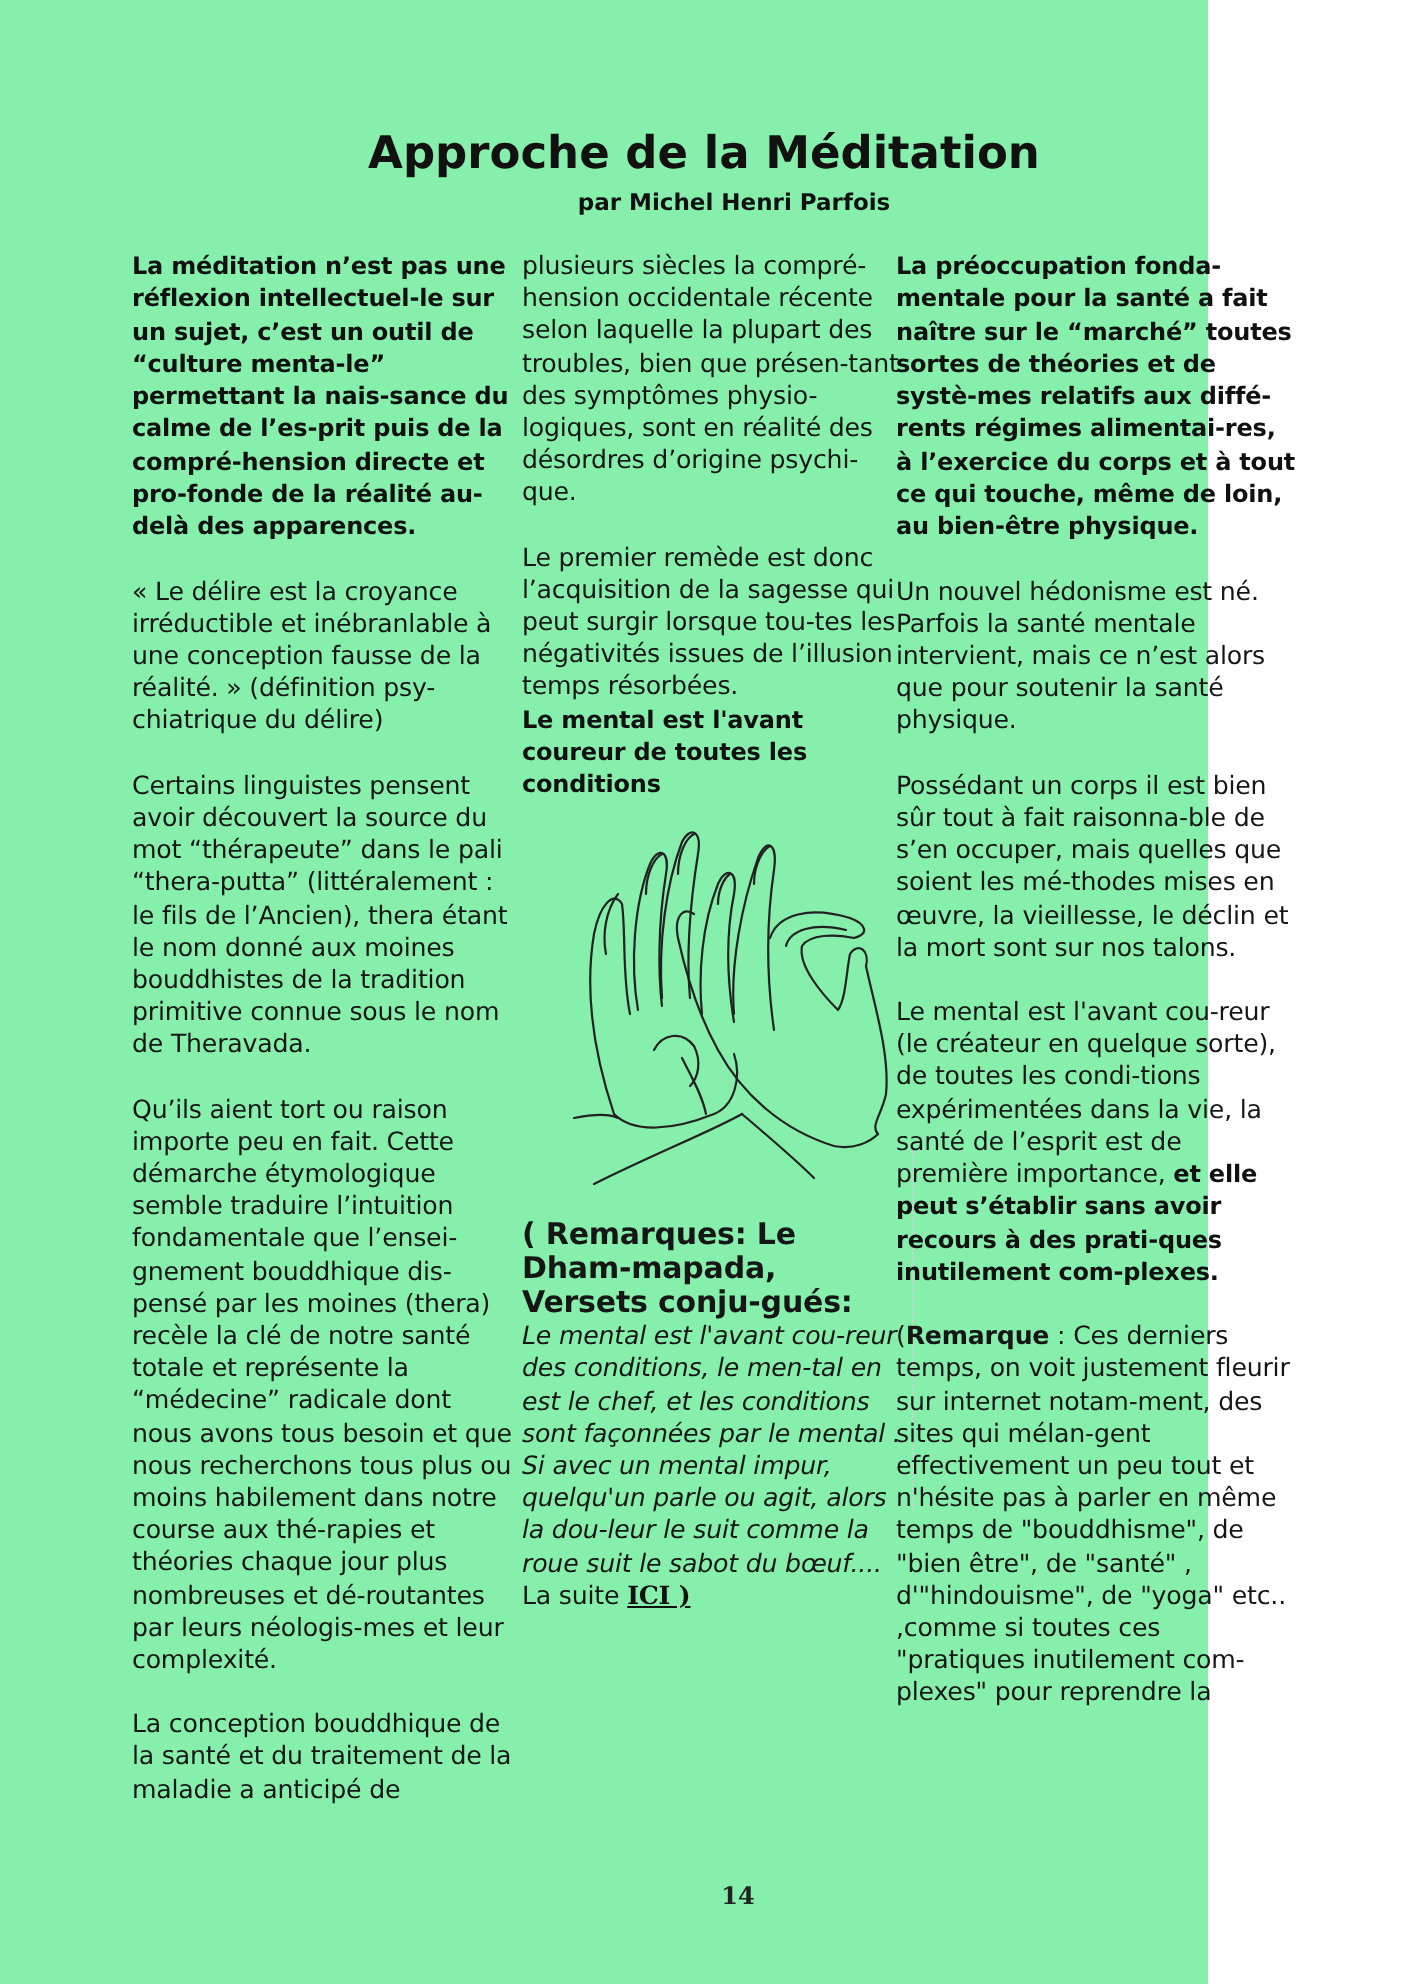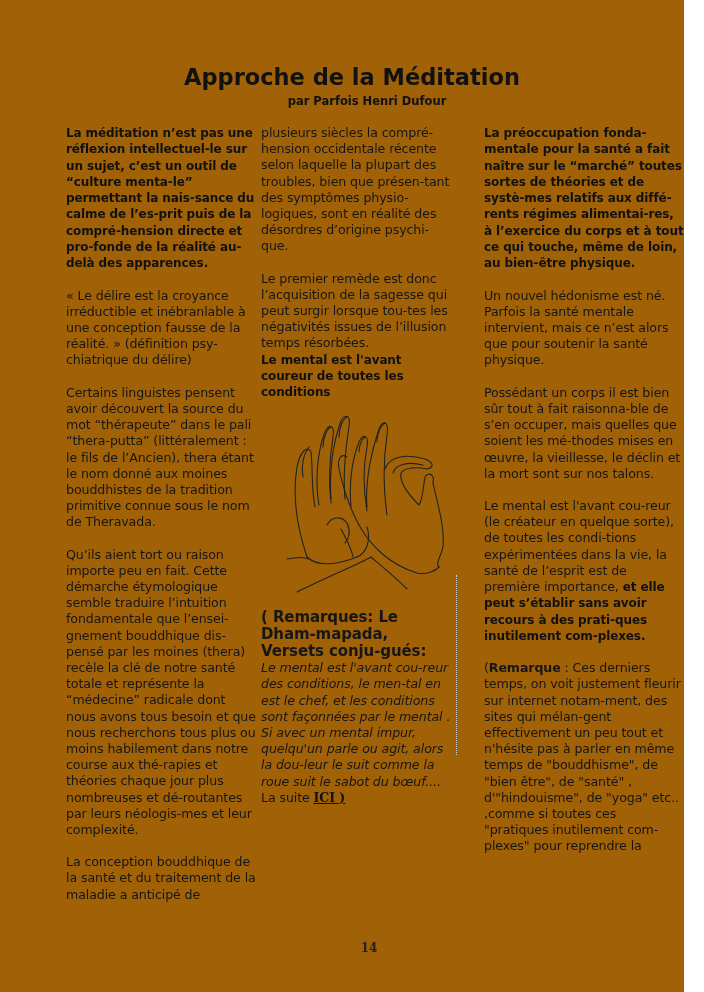--- a/index.html
+++ b/index.html
@@ -1,34 +1,34 @@
 <!DOCTYPE html>
 <html><head>
   <meta charset="utf-8">
   <style>
     html, body { margin: 0; padding: 0; background: #ffffff; }
     body { width: 704px; height: 992px; position: relative; overflow: hidden; color: #111; }
-    .page { position: absolute; left: 0; top: 0; width: 668px; height: 992px; background: #a16207; padding-left: 16px; }
+    .page { position: absolute; left: 0; top: 0; width: 604px; height: 992px; background: #86efac; }
     .title {
       position: absolute; left: 0; width: 704px; top: 64px; text-align: center;
       font-family: "DejaVu Sans", sans-serif; font-weight: bold; font-size: 22.5px; letter-spacing: 0px; color: #111;
     }
     .byline {
       position: absolute; left: 0; width: 704px; top: 94px; text-align: center;
       font-family: "DejaVu Sans", sans-serif; font-weight: bold; font-size: 11.5px; color: #111;
       padding-left: 30px; box-sizing: border-box;
     }
     .col {
       position: absolute; top: 125px;
       font-family: "DejaVu Sans", sans-serif; font-size: 12.6px; line-height: 16.2px; color: #161616;
       letter-spacing: -0.1px;
     }
     .col1 { left: 66px; width: 190px; }
     .col2 { left: 261px; width: 192px; }
-    .col3 { left: 484px; width: 200px; }
+    .col3 { left: 448px; width: 200px; }
     .col p { margin: 0 0 16px 0; }
     .col p.tight { margin-bottom: 0; }
     .b { font-weight: bold; }
     .lead { font-weight: bold; font-size: 12px; line-height: 16.3px; color: #111; }
     .i { font-style: italic; }
     .link {
       font-family: "DejaVu Serif", serif; font-weight: bold; text-decoration: underline; color: #111; cursor: pointer;
     }
     .hand { display: block; width: 180px; height: 188px; margin: 6px 0 14px 6px; }
     .divider {
@@ -40,21 +40,21 @@
       font-family: "DejaVu Serif", serif; font-weight: bold; font-size: 12px; color: #222; margin-left: 17px;
     }
     .remark-head { font-weight: bold; font-size: 15px; line-height: 16.3px; }
   </style>
 </head>
 <body>
 
 <div class="page">
 
   <div class="title">Approche de la Méditation</div>
-  <div class="byline">par Parfois Henri Dufour</div>
+  <div class="byline">par Michel Henri Parfois</div>
 
   <div class="col col1">
     <p class="lead">La méditation n’est pas une réflexion intellectuel-le sur un sujet, c’est un outil de “culture menta-le” permettant la nais-sance du calme de l’es-prit puis de la compré-hension directe et pro-fonde de la réalité au-delà des apparences.</p>
     <p>« Le délire est la croyance irréductible et inébranlable à une conception fausse de la réalité. » (définition psy-chiatrique du délire)</p>
     <p>Certains linguistes pensent avoir découvert la source du mot “thérapeute” dans le pali “thera-putta” (littéralement : le fils de l’Ancien), thera étant le nom donné aux moines bouddhistes de la tradition primitive connue sous le nom de Theravada.</p>
     <p>Qu’ils aient tort ou raison importe peu en fait. Cette démarche étymologique semble traduire l’intuition fondamentale que l’ensei-gnement bouddhique dis-pensé par les moines (thera) recèle la clé de notre santé totale et représente la “médecine” radicale dont nous avons tous besoin et que nous recherchons tous plus ou moins habilement dans notre course aux thé-rapies et théories chaque jour plus nombreuses et dé-routantes par leurs néologis-mes et leur complexité.</p>
     <p class="tight">La conception bouddhique de la santé et du traitement de la maladie a anticipé de</p>
   </div>
 
   <div class="col col2">

